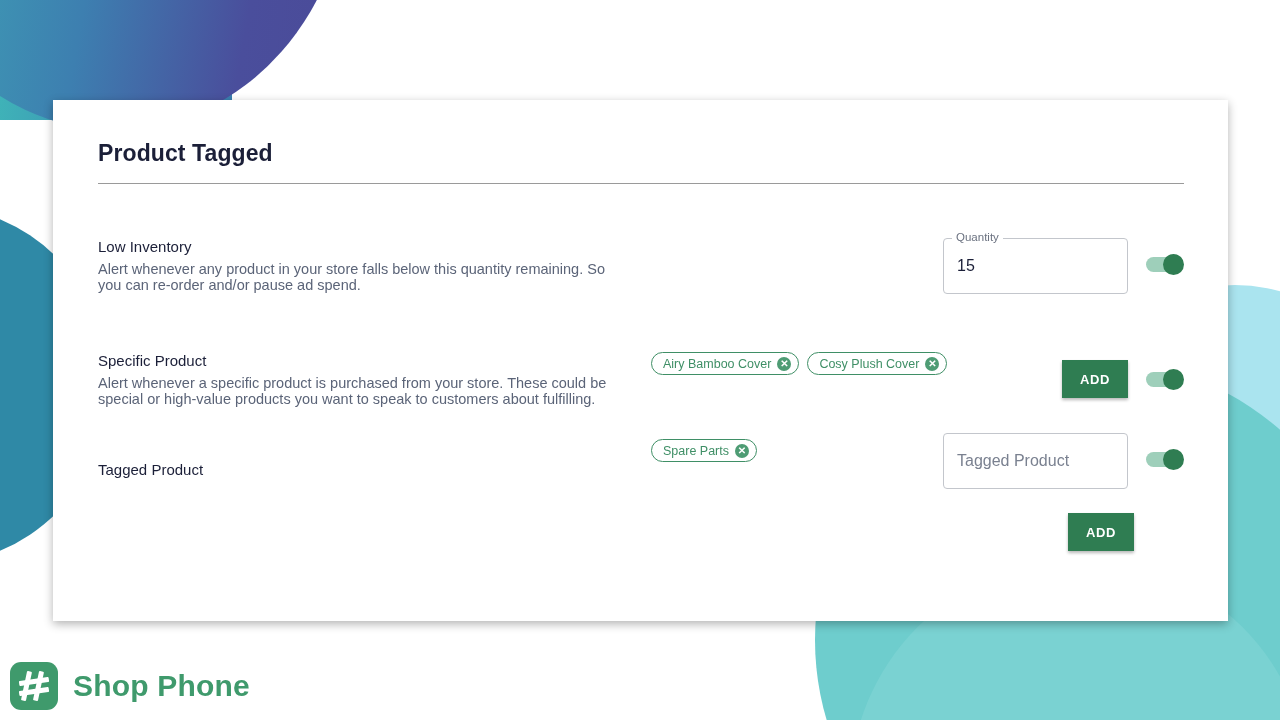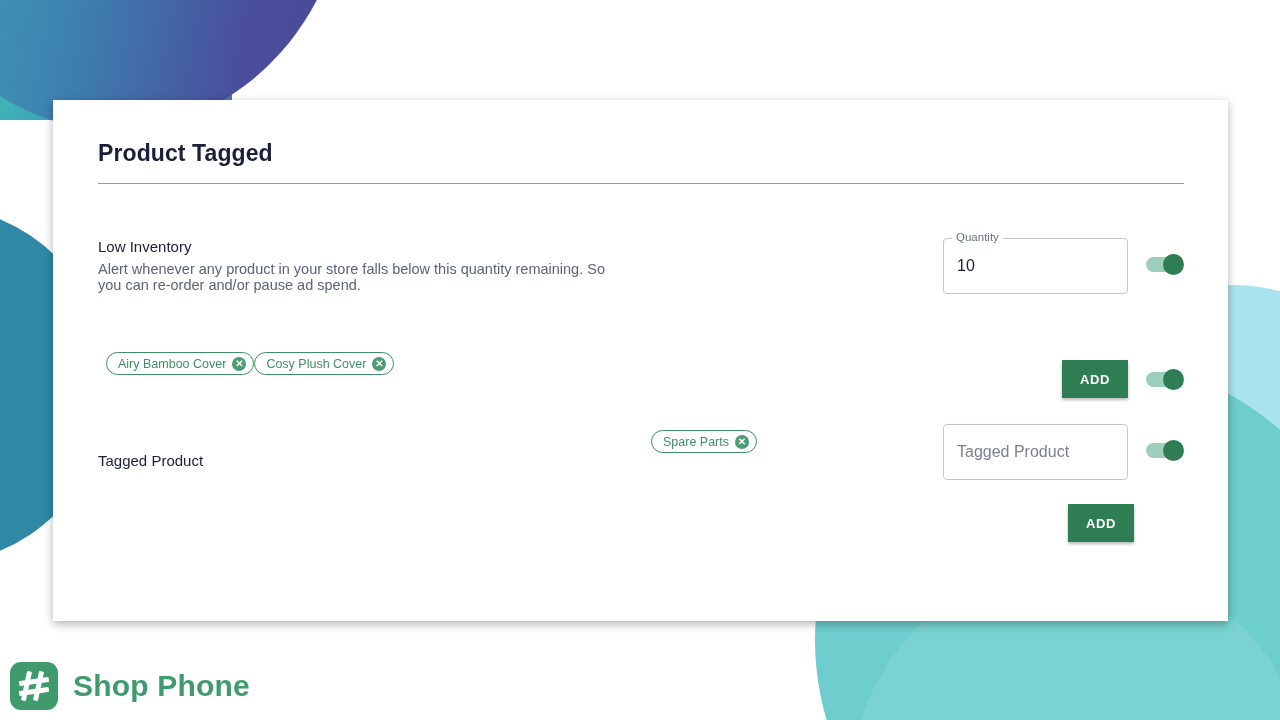--- a/index.html
+++ b/index.html
@@ -131,20 +131,21 @@
     color: #5b6478;
     margin: 0;
     max-width: 530px;
   }
 
   
   .chips-col {
     flex: 1 1 auto;
     display: flex;
     flex-wrap: wrap;
+    gap: 8px;
     align-content: flex-start;
     padding-left: 8px;
     min-height: 10px;
   }
   .chip {
     display: inline-flex;
     align-items: center;
     height: 23px;
     padding: 0 7px 0 11px;
     border: 1px solid #3f8f66;
@@ -334,30 +335,34 @@
     <div class="row row-low">
       <div class="desc-col">
         <div class="section-title">Low Inventory</div>
         <p class="section-desc">Alert whenever any product in your store falls below this quantity remaining. So you can re-order and/or pause ad spend.</p>
       </div>
       <div class="chips-col"></div>
       <div class="ctrl-col">
         <div class="field">
           <div class="field-outline"></div>
           <span class="field-notch">Quantity</span>
-          <span class="field-value">10</span>
+          <span class="field-value">15</span>
         </div>
         <div class="switch">
           <div class="switch-track"></div>
           <div class="switch-thumb"></div>
         </div>
       </div>
     </div>
 
     <div class="row row-specific">
+      <div class="desc-col">
+        <div class="section-title">Specific Product</div>
+        <p class="section-desc">Alert whenever a specific product is purchased from your store. These could be special or high-value products you want to speak to customers about fulfilling.</p>
+      </div>
       <div class="chips-col">
         <span class="chip">
           <span class="chip-label">Airy Bamboo Cover</span>
           <span class="chip-x">✕</span>
         </span>
         <span class="chip">
           <span class="chip-label">Cosy Plush Cover</span>
           <span class="chip-x">✕</span>
         </span>
       </div>

